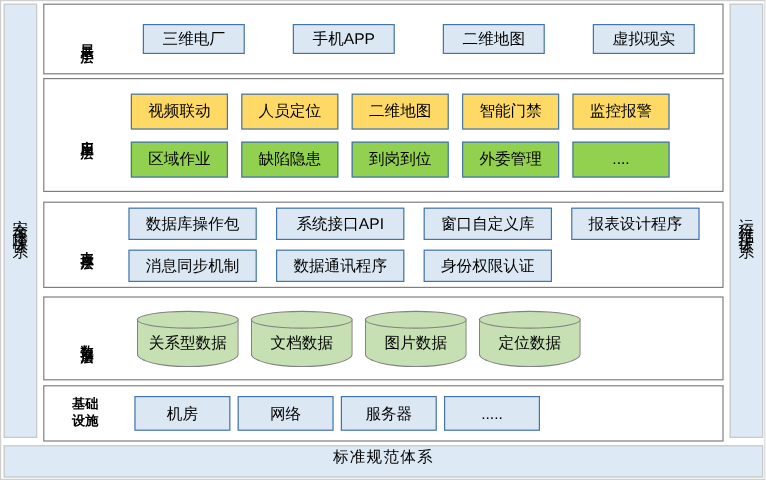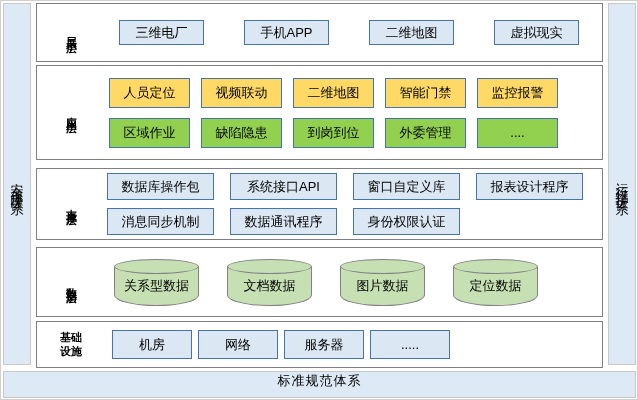--- a/index.html
+++ b/index.html
@@ -70,21 +70,21 @@
   .lp-0 .layer-content{padding-left:14px;}
   .lp-0 .row{gap:40px;}
   .lp-0 .box{width:85px;height:25px;}
   .lp-1 .layer-content{padding-left:4px;gap:10px;}
   .lp-1 .row{gap:11px;}
   .lp-1 .box{width:81px;height:30px;}
   .lp-2 .layer-content{padding-left:2px;gap:8px;}
   .lp-2 .row{gap:16px;}
   .lp-2 .box{width:107px;height:27px;}
   .lp-3 .layer-content{padding-left:9px;}
-  .lp-3 .row{gap:28px;}
+  .lp-3 .row{gap:10px;}
   .lp-4 .layer-content{padding-left:7px;}
   .lp-4 .row{gap:6px;}
   .lp-4 .box{width:80px;height:29px;}
   
   .cyl{
     position:relative;width:85px;height:39px;margin-top:9px;box-sizing:border-box;
     background:var(--cyl-fill);border:1px solid var(--cyl-border);border-top:none;
     border-radius:0 0 42px 42px / 0 0 11px 11px;
     display:flex;align-items:center;justify-content:center;font-size:13px;white-space:nowrap;
   }
@@ -120,22 +120,22 @@
           <div class="box blue">二维地图</div>
           <div class="box blue">虚拟现实</div>
         </div>
       </div>
   </div>
 
   <div class="layer-panel lp-1">
     <div class="layer-label vertical">应用层</div>
     <div class="layer-content">
         <div class="row">
+          <div class="box yellow">视频联动</div>
           <div class="box yellow">人员定位</div>
-          <div class="box yellow">视频联动</div>
           <div class="box yellow">二维地图</div>
           <div class="box yellow">智能门禁</div>
           <div class="box yellow">监控报警</div>
         </div>
         <div class="row">
           <div class="box green">区域作业</div>
           <div class="box green">缺陷隐患</div>
           <div class="box green">到岗到位</div>
           <div class="box green">外委管理</div>
           <div class="box green">....</div>

